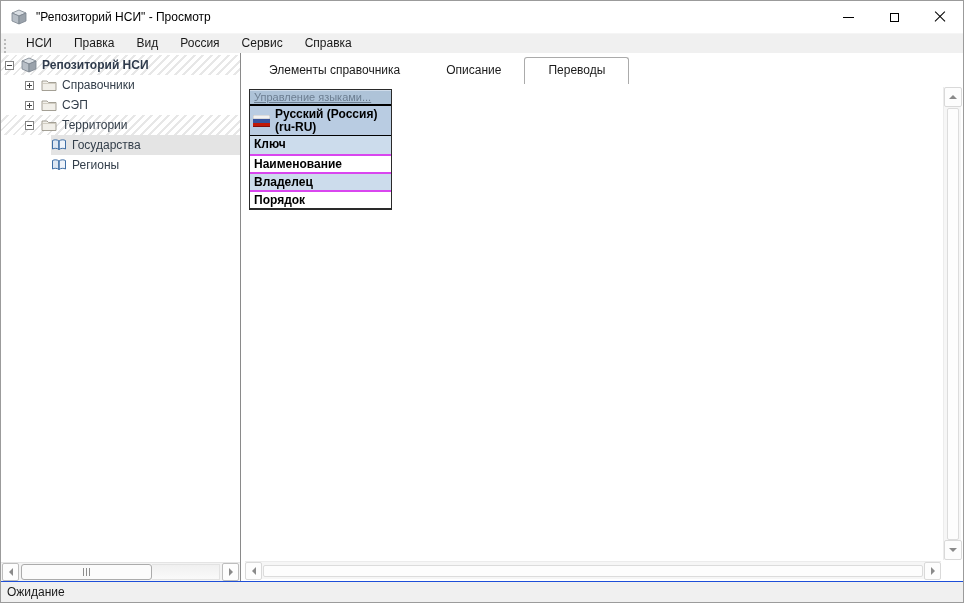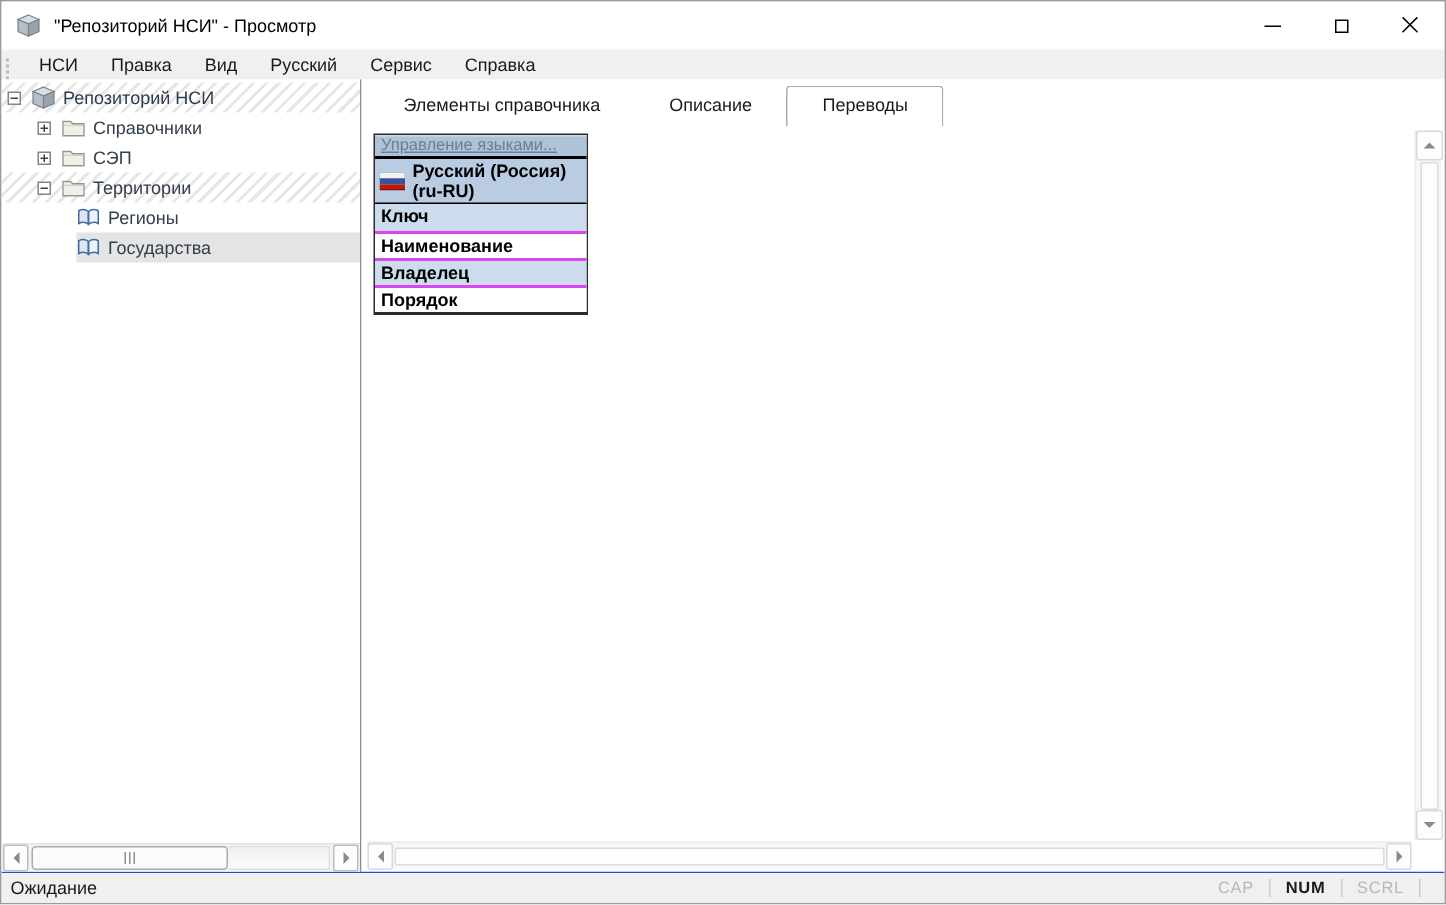--- a/index.html
+++ b/index.html
@@ -35,21 +35,21 @@
   .tree-row.lvl0 { padding-left:4px; }
   .tree-row.lvl1 { padding-left:24px; }
   .tree-row.lvl2 { padding-left:50px; }
   .row-fill { display:flex; align-items:center; height:20px; flex:1 1 auto; }
   .tree-row.selected .row-fill { background:#e4e4e4; }
   .expander { position:relative; width:9px; height:9px; border:1px solid #848484; background:#fff; margin-right:7px; flex:0 0 9px; }
   .expander::before { content:""; position:absolute; left:1px; top:3px; width:5px; height:1px; background:#404040; }
   .expander.plus::after { content:""; position:absolute; left:3px; top:1px; width:1px; height:5px; background:#404040; }
   .tree-icon { width:16px; height:16px; margin-right:5px; flex:0 0 16px; }
   .tree-label { line-height:20px; padding-right:6px; white-space:nowrap; }
-  .tree-row.root .tree-label { font-weight:normal; color:#2f3b4c; }
+  .tree-row.root .tree-label { font-weight:bold; color:#2f3b4c; }
 
   
   .right-panel { flex:1 1 auto; background:#fff; border-left:1px solid #8a8a8a; display:flex; flex-direction:column; min-width:0; }
   .tabstrip { height:34px; flex:0 0 34px; display:flex; align-items:center; padding-left:5px; background:#fff; }
   .tab { font-size:12px; color:#1a1a1a; padding:0 23px; height:34px; line-height:34px; }
   .tab.active { height:27px; line-height:25px; background:#fff; border:1px solid #ababab; border-bottom:none; border-radius:3px 3px 0 0; }
   .tabpage { position:relative; flex:1 1 auto; background:#fff; min-height:0; }
 
   
   .lang-table { position:absolute; left:8px; top:2px; width:143px; border:1px solid #2a2a2a; border-bottom-width:2px; background:#fff; }
@@ -113,21 +113,21 @@
           <span class="glyph-close"></span>
         </div>
     </div>
   </div>
 
   <div class="menubar">
     <span class="menu-gripper"></span>
     <span class="menu-item">НСИ</span>
     <span class="menu-item">Правка</span>
     <span class="menu-item">Вид</span>
-    <span class="menu-item">Русский</span>
+    <span class="menu-item">Россия</span>
     <span class="menu-item">Сервис</span>
     <span class="menu-item">Справка</span>
   </div>
 
   <div class="main">
 
     <div class="left-panel">
       <div class="tree">
 
         <div class="tree-row root lvl0 hatched">
@@ -168,39 +168,39 @@
           <span class="expander minus"></span>
           <div class="row-fill">
             <svg class="tree-icon" viewBox="0 0 16 16">
               <path d="M1 4 h5 l1.5 1.5 H15 v8 H1 z" fill="#f1efe9" stroke="#9a958a" stroke-width="0.9"></path>
               <path d="M1 6.5 H15" stroke="#c9c4b8" stroke-width="0.8"></path>
             </svg>
             <span class="tree-label">Территории</span>
           </div>
         </div>
 
-        <div class="tree-row lvl2">
+        <div class="tree-row lvl2 selected">
           <div class="row-fill">
             <svg class="tree-icon" viewBox="0 0 16 16">
               <path d="M8 4 C6 2.5 3.5 2.5 1.5 3.5 V12 C3.5 11 6 11 8 12.5 Z" fill="#dde7f3" stroke="#3f6ea5" stroke-width="1"></path>
               <path d="M8 4 C10 2.5 12.5 2.5 14.5 3.5 V12 C12.5 11 10 11 8 12.5 Z" fill="#eef3fa" stroke="#3f6ea5" stroke-width="1"></path>
               <path d="M8 4 V12.5" stroke="#3f6ea5" stroke-width="1"></path>
             </svg>
-            <span class="tree-label">Регионы</span>
-          </div>
-        </div>
-
-        <div class="tree-row lvl2 selected">
+            <span class="tree-label">Государства</span>
+          </div>
+        </div>
+
+        <div class="tree-row lvl2">
           <div class="row-fill">
             <svg class="tree-icon" viewBox="0 0 16 16">
               <path d="M8 4 C6 2.5 3.5 2.5 1.5 3.5 V12 C3.5 11 6 11 8 12.5 Z" fill="#dde7f3" stroke="#3f6ea5" stroke-width="1"></path>
               <path d="M8 4 C10 2.5 12.5 2.5 14.5 3.5 V12 C12.5 11 10 11 8 12.5 Z" fill="#eef3fa" stroke="#3f6ea5" stroke-width="1"></path>
               <path d="M8 4 V12.5" stroke="#3f6ea5" stroke-width="1"></path>
             </svg>
-            <span class="tree-label">Государства</span>
+            <span class="tree-label">Регионы</span>
           </div>
         </div>
 
       </div>
 
       <div class="hscroll-l">
         <div class="sb-btn">
             <span class="arr-left"></span>
           </div>
         <div class="l-thumb">
@@ -263,23 +263,15 @@
               <span class="arr-right"></span>
             </div>
         </div>
 
       </div>
     </div>
   </div>
 
   <div class="statusbar">
     <span class="status-text">Ожидание</span>
-    <div class="status-right">
-      <span class="indicator off">CAP</span>
-      <span class="ind-sep"></span>
-      <span class="indicator on">NUM</span>
-      <span class="ind-sep"></span>
-      <span class="indicator off">SCRL</span>
-      <span class="ind-sep"></span>
-    </div>
   </div>
 
 </div>
 
 </body></html>

